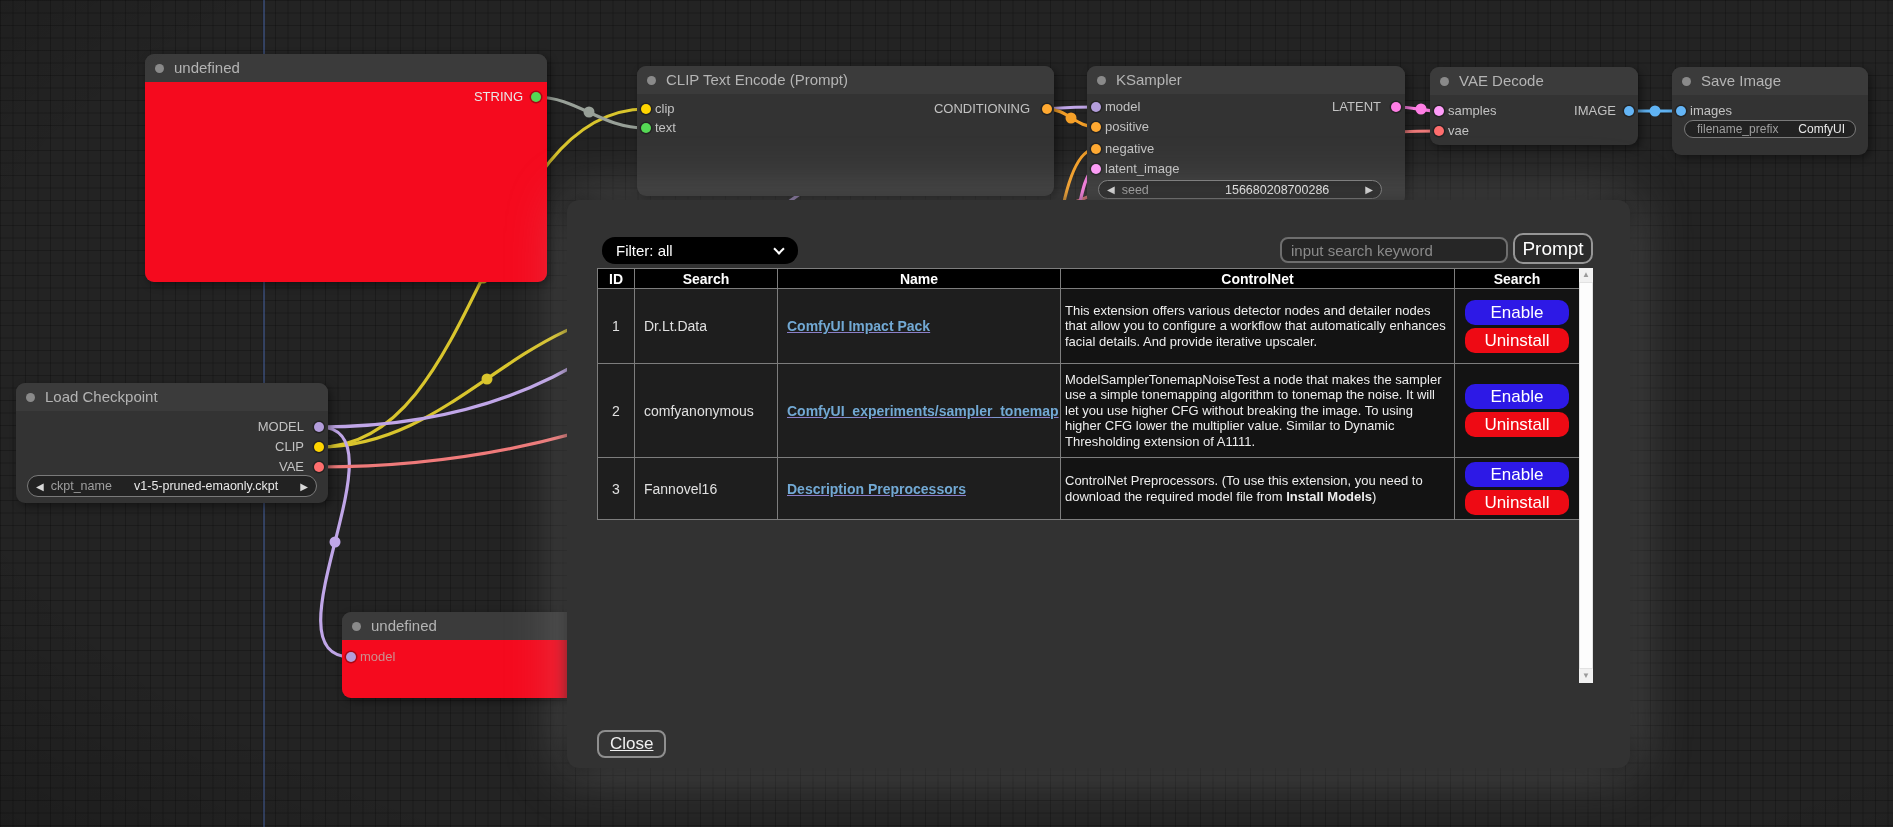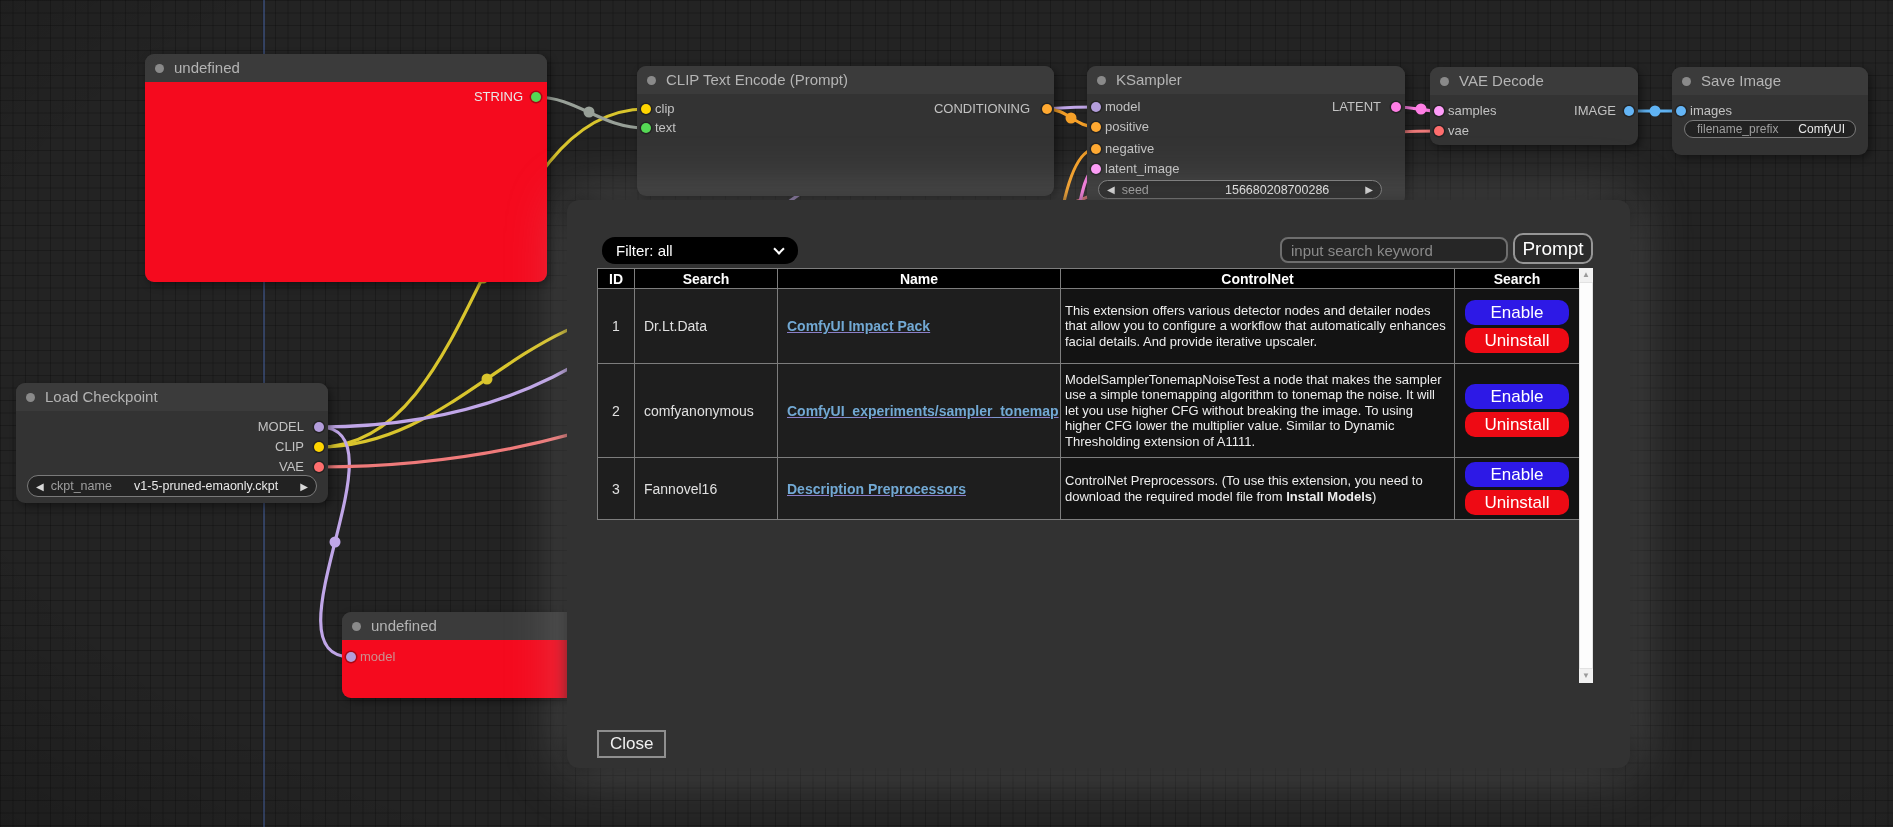--- a/index.html
+++ b/index.html
@@ -62,21 +62,21 @@
   .btn-enable,.btn-uninstall{display:block;margin:3px auto;width:104px;height:25px;border:none;
     border-radius:10px;color:#fff;font-size:17px;line-height:23px;}
   .btn-enable{background:#2d19e6;}
   .btn-uninstall{background:#ee0a14;}
   .scrollbar{position:absolute;right:0;top:0;width:14px;height:415px;background:#f1f1f1;}
   .sb-btn{position:absolute;left:0;width:14px;height:14px;color:#9a9a9a;font-size:8px;
     text-align:center;line-height:14px;background:#f1f1f1;}
   .sb-thumb{position:absolute;left:0;top:14px;width:14px;height:387px;background:#fdfdfd;
     border:1px solid #e2e2e2;}
   .close-btn{position:absolute;left:30px;top:530px;background:#353535;border:2px solid #8f8f8f;
-    border-radius:0;color:#f0f0f0;font-size:17px;padding:2px 11px;}
+    border-radius:8px;color:#f0f0f0;font-size:17px;padding:2px 11px;text-decoration:underline;}
 </style>
 </head>
 <body>
 
 <div id="stage">
 
   <div class="axis-line" style="left:263px;"></div>
 
   <svg id="wires" width="1893" height="827">
     <path d="M319,447 C455,447 520,310 655,310" stroke="#d9c52d" stroke-width="3.2" fill="none"></path>

